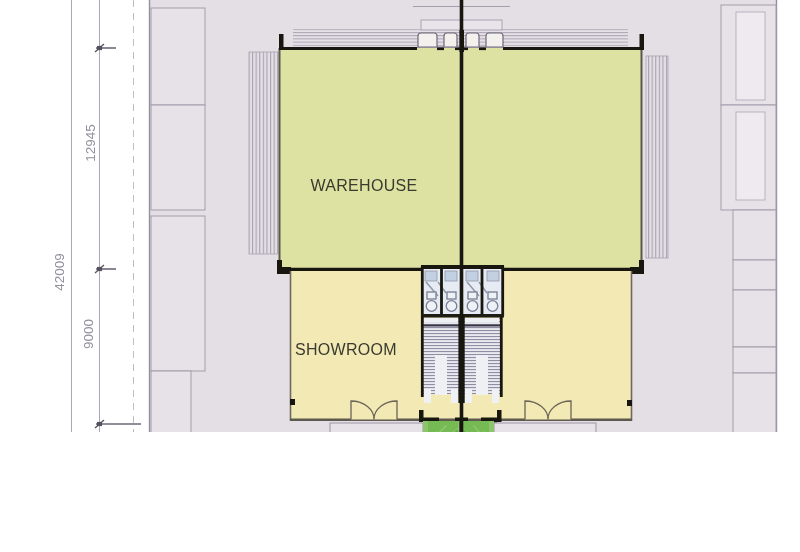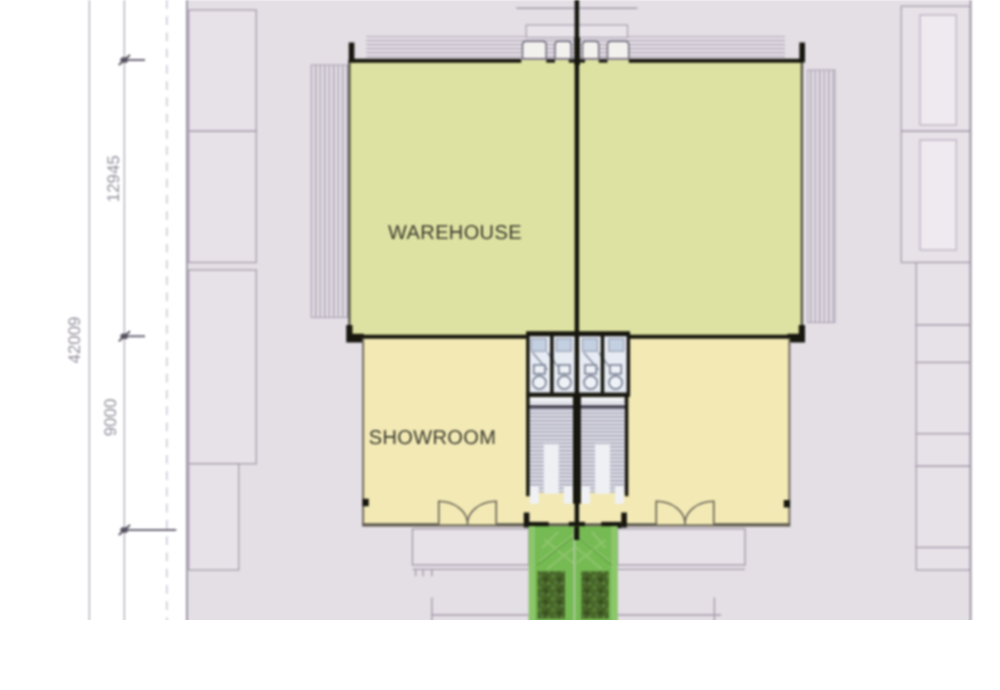--- a/index.html
+++ b/index.html
@@ -1,16 +1,16 @@
 <!DOCTYPE html>
 <html><head>
 <meta charset="utf-8">
 <style>
   html,body{margin:0;padding:0;background:#ffffff;}
-  #c{position:relative;width:800px;height:496px;overflow:hidden;background:#ffffff;}
+  #c{position:relative;width:800px;height:432px;overflow:hidden;background:#ffffff;}
   svg{display:block;}
   text{font-family:"Liberation Sans", sans-serif;}
 </style>
 </head>
 <body>
 <div id="c">
 <svg width="800" height="552" viewBox="0 0 800 552" style="filter:blur(0.7px)">
 <defs>
   <pattern id="vh" width="3.6" height="8" patternUnits="userSpaceOnUse">
     <rect width="3.6" height="8" fill="#e4dee5"></rect>

